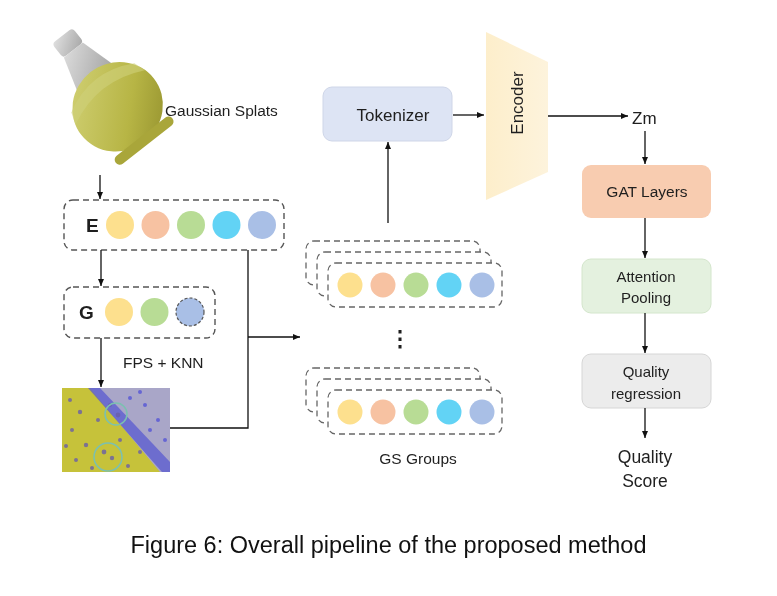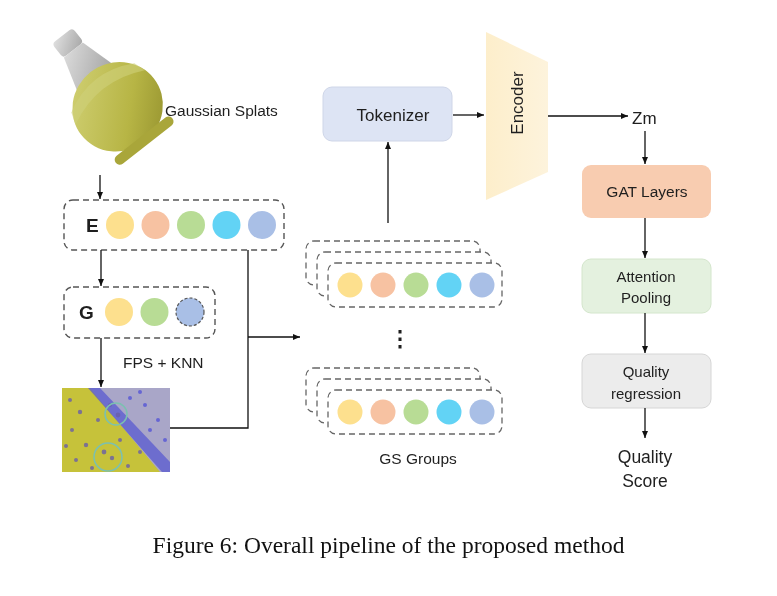--- a/index.html
+++ b/index.html
@@ -1,19 +1,19 @@
 <!DOCTYPE html>
 <html><head>
 <meta charset="utf-8">
 <style>
   html, body { margin: 0; padding: 0; background: #ffffff; }
   body { width: 777px; height: 596px; position: relative; overflow: hidden; font-family: "Liberation Sans", sans-serif; color: #1a1a1a; }
   svg#diagram { position: absolute; left: 0; top: 0; }
   .lbl { font-family: "Liberation Sans", sans-serif; fill: #1f1f1f; }
-  .caption { position: absolute; left: 0; top: 532px; width: 777px; text-align: center; font-family: Liberation Serif, serif; font-size: 23.5px; color: #111; }
+  .caption { position: absolute; left: 0; top: 532px; width: 777px; text-align: center; font-family: Liberation Sans, sans-serif; font-size: 23.5px; color: #111; }
 </style>
 </head>
 <body>
 
 <svg id="diagram" width="777" height="596" viewBox="0 0 777 596">
   <defs>
     <marker id="arr" markerWidth="8" markerHeight="8" refX="7" refY="4" orient="auto" markerUnits="userSpaceOnUse">
       <path d="M0,1 L7,4 L0,7 Z" fill="#111"></path>
     </marker>
     <linearGradient id="bodyGrad" x1="0" y1="0" x2="1" y2="1">

